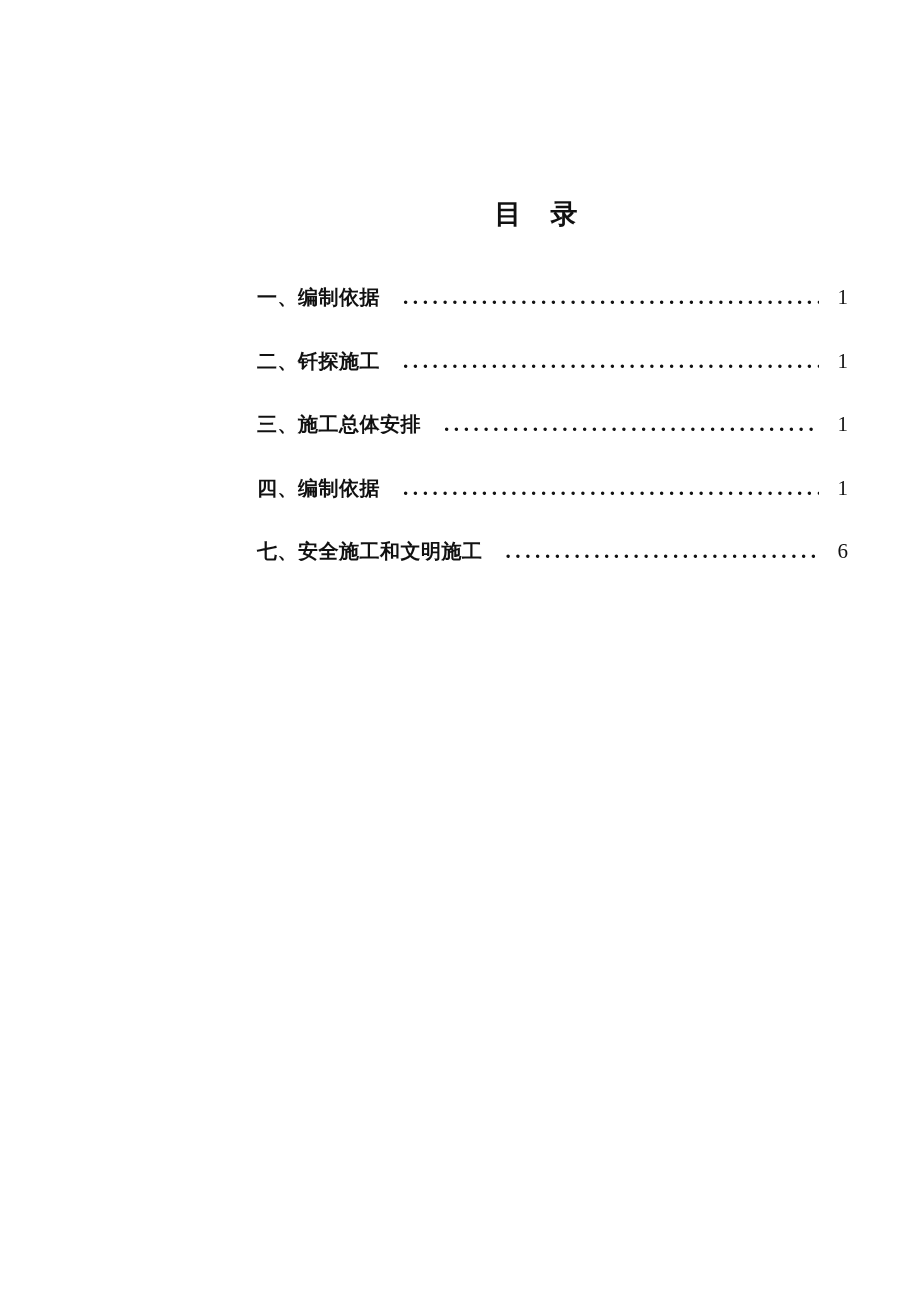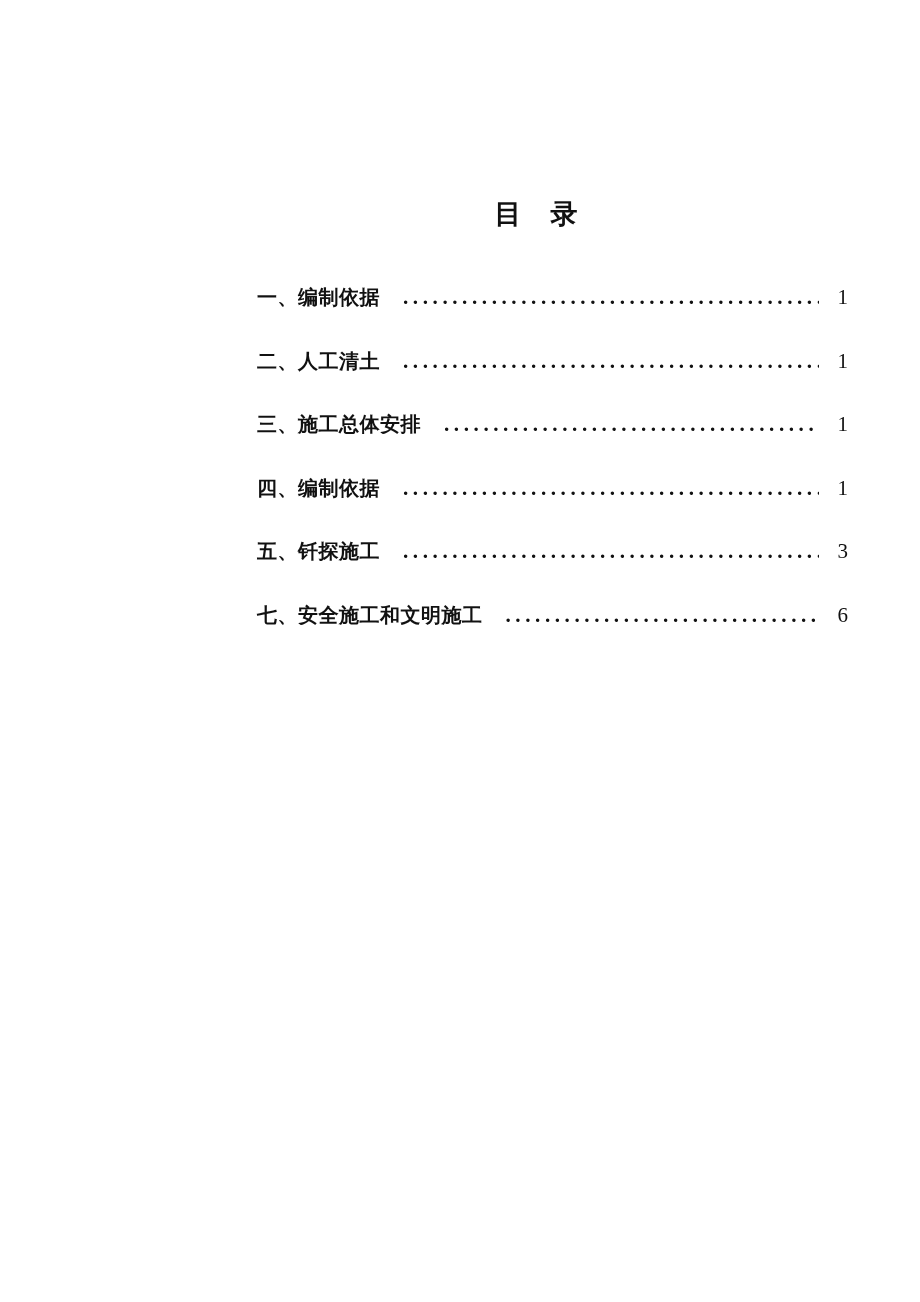--- a/index.html
+++ b/index.html
@@ -81,42 +81,37 @@
 
     <div class="toc-list">
 
       <div class="toc-row">
         <span class="toc-label">一、编制依据</span>
         <span class="toc-dots"></span>
         <span class="toc-page">1</span>
       </div>
 
       <div class="toc-row">
-        <span class="toc-label">二、人工清土</span>
+        <span class="toc-label">二、钎探施工</span>
         <span class="toc-dots"></span>
         <span class="toc-page">1</span>
       </div>
 
       <div class="toc-row">
         <span class="toc-label">三、施工总体安排</span>
         <span class="toc-dots"></span>
         <span class="toc-page">1</span>
       </div>
 
       <div class="toc-row">
         <span class="toc-label">四、编制依据</span>
         <span class="toc-dots"></span>
         <span class="toc-page">1</span>
       </div>
 
-      <div class="toc-row">
-        <span class="toc-label">五、钎探施工</span>
-        <span class="toc-dots"></span>
-        <span class="toc-page">3</span>
-      </div>
 
 
       <div class="toc-row">
         <span class="toc-label">七、安全施工和文明施工</span>
         <span class="toc-dots"></span>
         <span class="toc-page">6</span>
       </div>
 
     </div>
   </div>

